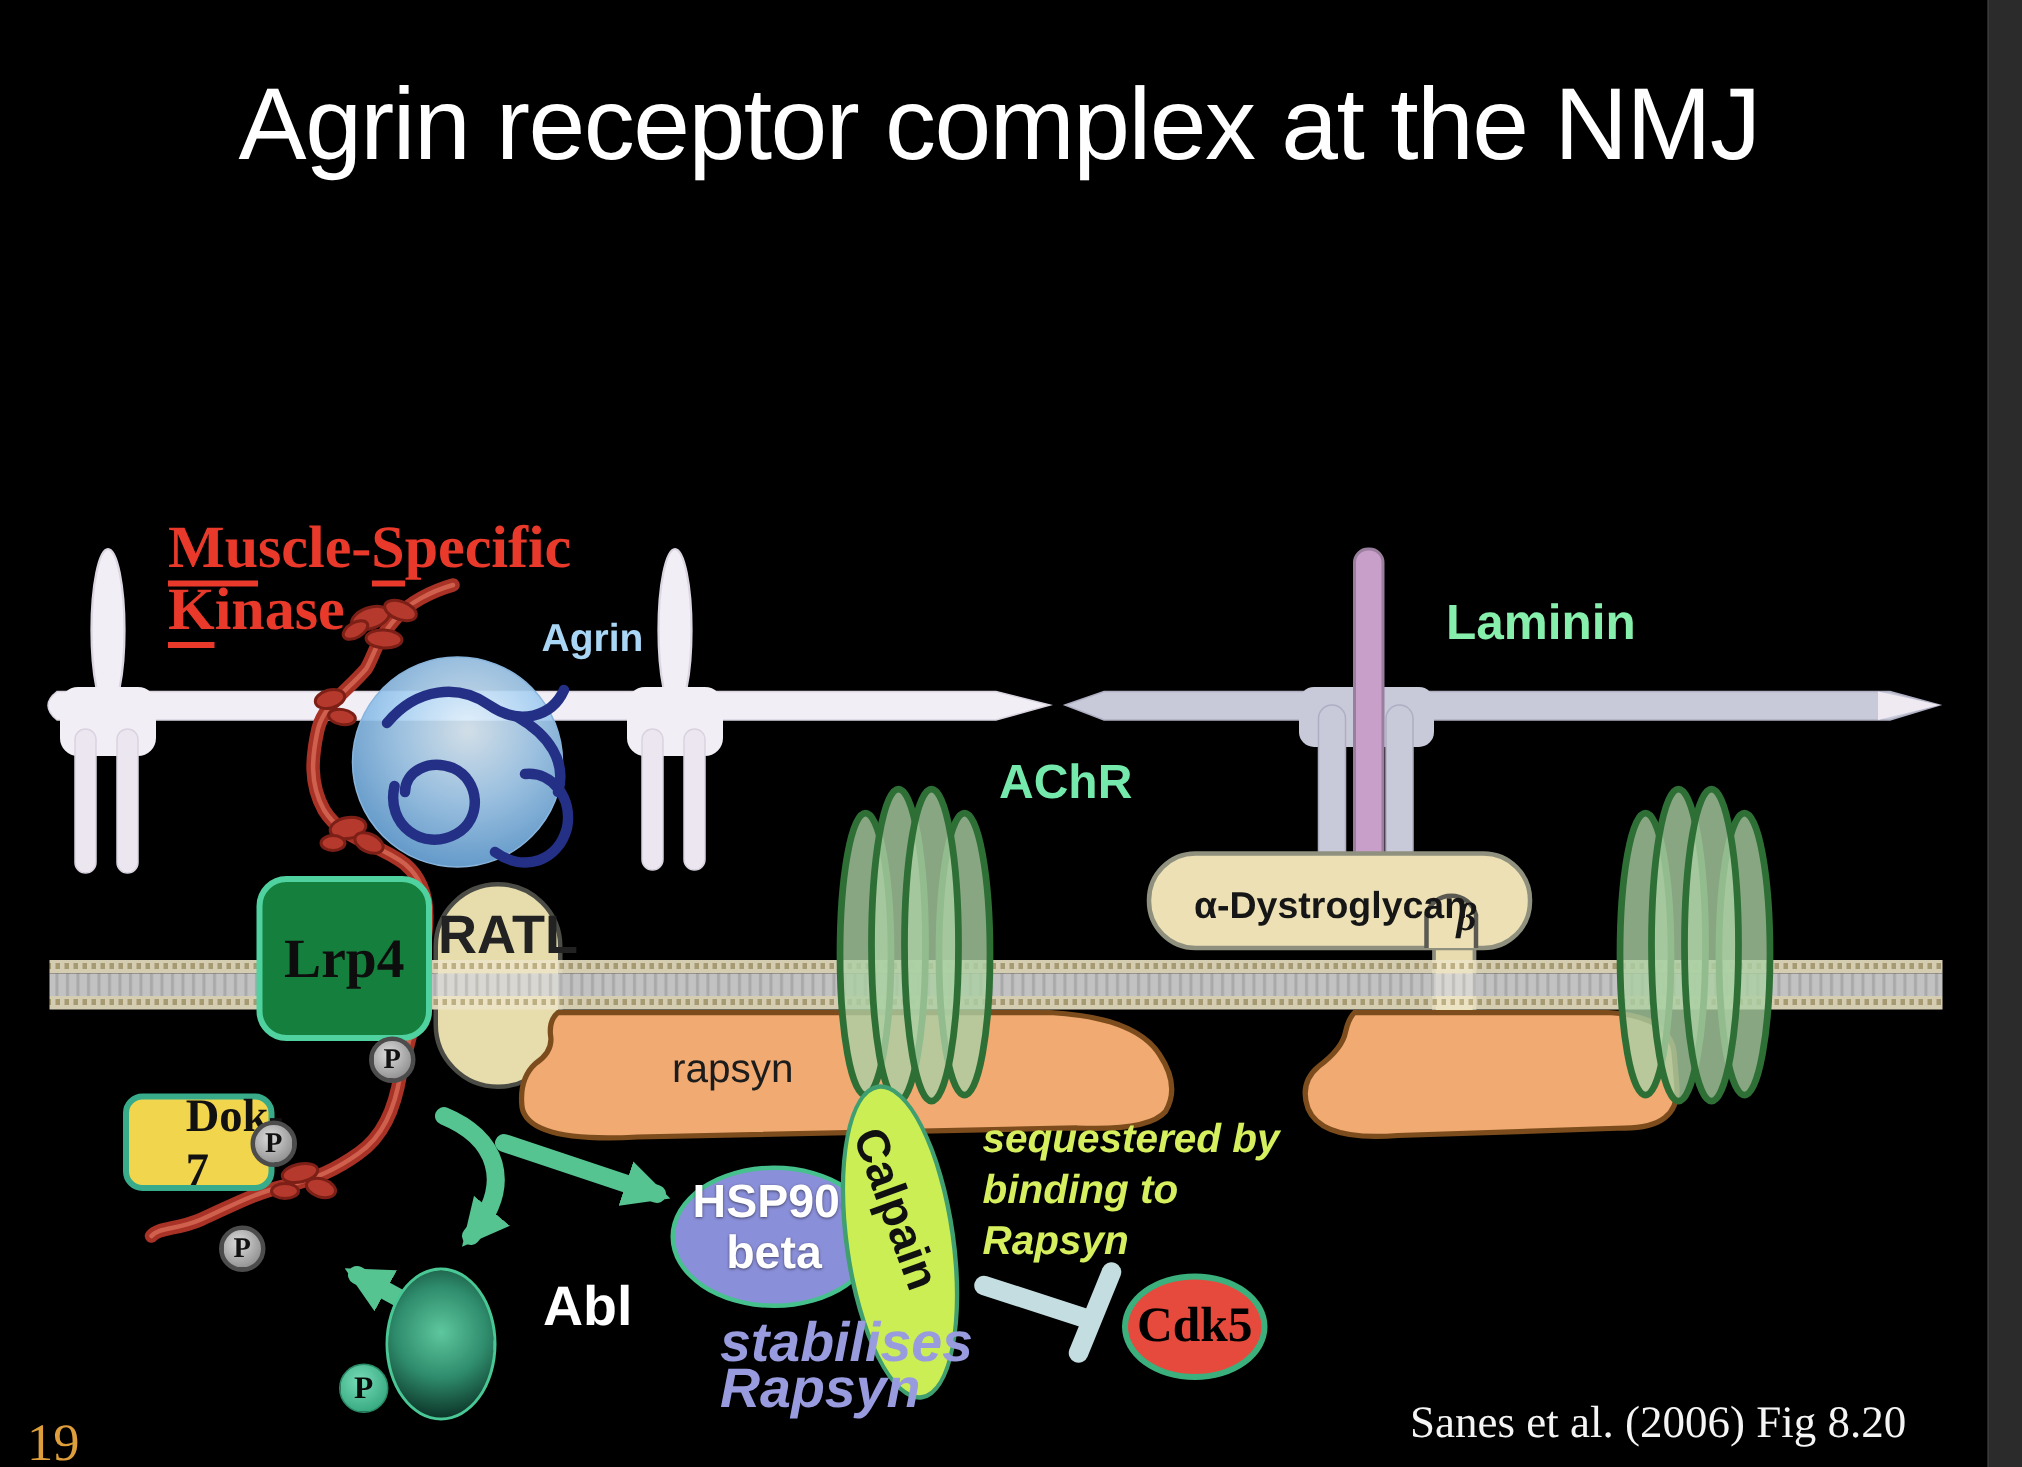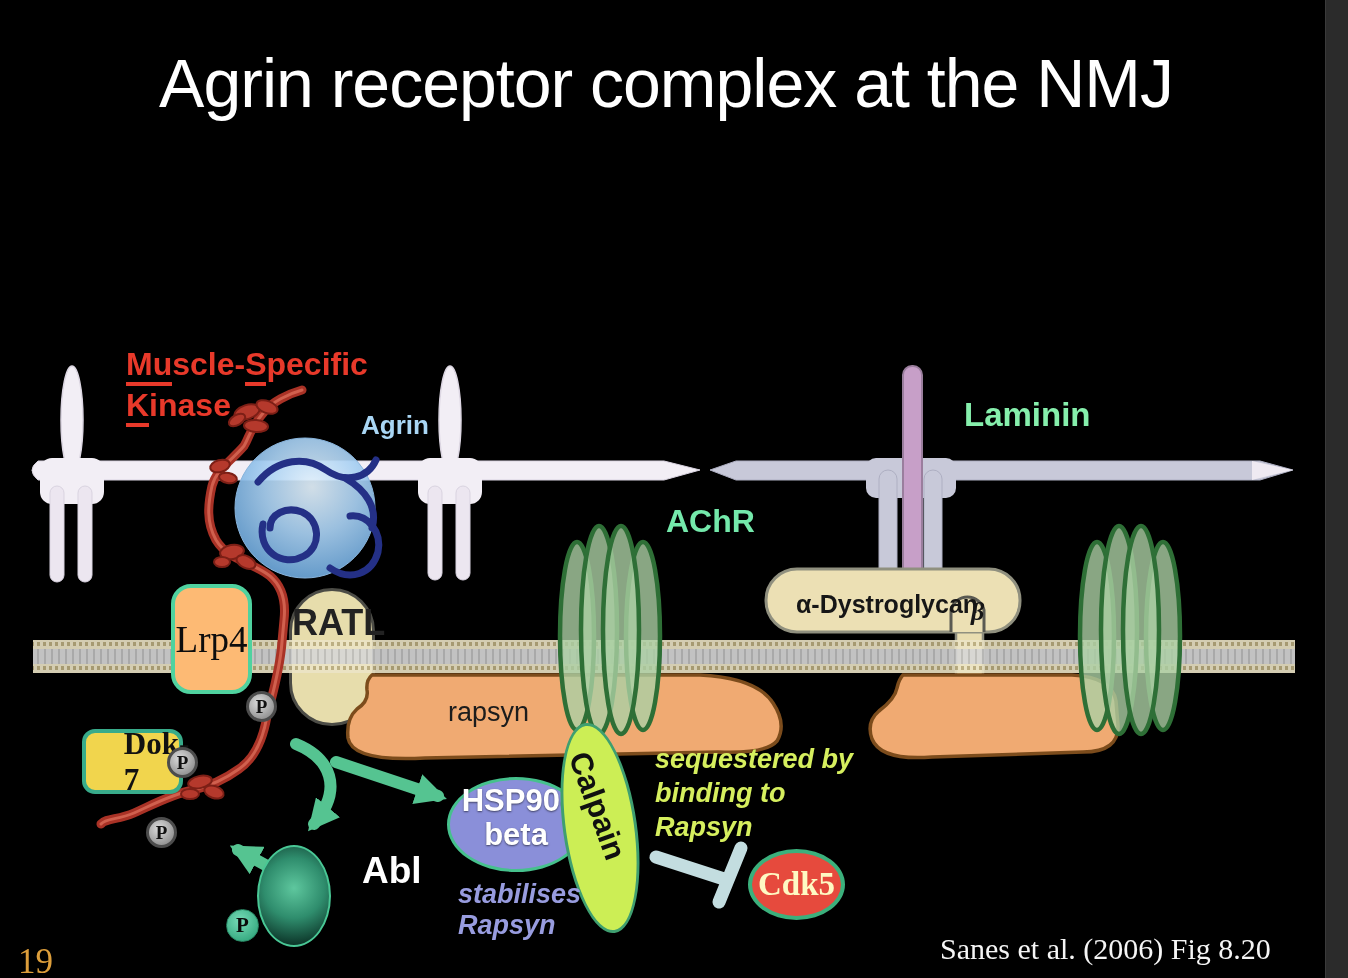--- a/index.html
+++ b/index.html
@@ -10,39 +10,39 @@
   
   .ratl{z-index:0;} .diagram{z-index:1;}
   .chip{z-index:2;} .midlabel{z-index:2;}
   .calpain{z-index:3;} .calpain-label{z-index:4;}
   .toplabel{z-index:5;padding-left:12px;} .edge-strip{z-index:6;}
 
   .title{left:0;right:28px;top:44px;text-align:center;color:#fff;
          font-size:68px;font-weight:400;letter-spacing:-1px;}
 
   
-  .musk{left:114px;top:344px;color:#e8392a;font-size:32px;font-weight:700;line-height:41px;}
+  .musk{left:100px;top:344px;color:#e8392a;font-size:40px;font-weight:700;line-height:41px;font-family:Liberation Serif, serif;}
   .musk .u{border-bottom:4px solid currentColor;}
   .agrin-label{left:349px;top:410px;color:#a9d6f4;font-size:26px;font-weight:700;}
   .laminin-label{left:952px;top:396px;color:#86efac;font-size:33px;font-weight:700;}
   .achr-label{left:654px;top:503px;color:#74e9ab;font-size:32px;font-weight:700;}
   .dystro-label{left:784px;top:590px;color:#161616;font-size:25px;font-weight:700;}
   .beta-label{left:959px;top:597px;color:#161616;font-size:26px;font-weight:700;
               font-style:italic;font-family:"Liberation Serif",serif;}
   .rapsyn-label{left:436px;top:697px;color:#1c1c1c;font-size:27px;font-weight:500;}
   .abl-label{left:330px;top:850px;color:#ffffff;font-size:37px;font-weight:700;margin-left:20px;}
 
   
   .ratl{left:289px;top:588px;width:86px;height:138px;background:#e7ddac;
         border:3px solid #4c4c46;border-radius:43px;box-sizing:border-box;
         text-align:center;padding-top:11px;font-size:36px;font-weight:700;color:#222;}
-  .lrp4{left:171px;top:584px;width:81px;height:110px;background:#fdba74;
+  .lrp4{left:171px;top:584px;width:117px;height:110px;background:#15803d;
         border:4px solid #4fd29f;border-radius:20px;box-sizing:border-box;
         display:flex;align-items:center;justify-content:center;
-        font-family:"Liberation Serif",serif;font-size:37px;font-weight:400;color:#0d0d0d;}
+        font-family:"Liberation Serif",serif;font-size:37px;font-weight:700;color:#0d0d0d;}
   .dok7{left:82px;top:729px;width:101px;height:65px;background:#f1d54d;
         border:4px solid #38ab8a;border-radius:13px;box-sizing:border-box;
         display:flex;align-items:center;justify-content:center;
         font-family:Liberation Serif, serif;font-size:31px;font-weight:700;color:#111;padding-left:48px;}
   .pc{width:31px;height:31px;border-radius:50%;box-sizing:border-box;
       background:radial-gradient(circle at 40% 35%,#dcdcdc,#949494 75%);
       border:3px solid #4c4c4c;display:flex;align-items:center;justify-content:center;
       font-family:"Liberation Serif",serif;font-size:19px;font-weight:700;color:#111;}
   .pc1{left:246px;top:691px;} .pc2{left:167px;top:747px;} .pc3{left:146px;top:817px;}
   .p-teal{left:226px;top:909px;width:33px;height:33px;border-radius:50%;box-sizing:border-box;
@@ -58,26 +58,26 @@
          font-size:31px;font-weight:700;line-height:34px;text-shadow:0 1px 2px rgba(0,0,0,.55);}
   .hsp90-label span{display:block;}
   .calpain{left:563px;top:722px;width:74px;height:212px;border-radius:50%;
          background:#ccee55;border:3px solid #3f9f70;box-sizing:border-box;
          transform:rotate(-8deg);}
   .calpain-label{left:537px;top:788px;width:120px;text-align:center;
          transform:rotate(70deg);font-size:31px;font-weight:700;color:#101010;}
   .cdk5{left:748px;top:849px;width:97px;height:71px;border-radius:50%;
         background:#e64a3d;border:4px solid #3bb07c;box-sizing:border-box;
         display:flex;align-items:center;justify-content:center;
-        font-family:"Liberation Serif",serif;font-size:33px;font-weight:700;color:#fef9c3;}
+        font-family:"Liberation Serif",serif;font-size:33px;font-weight:700;color:#000000;}
 
   .seq-note{left:643px;top:742px;color:#d6ef5e;font-size:27px;font-weight:700;
             font-style:italic;line-height:34px;}
   .seq-note span{display:block;}
-  .stab-note{left:446px;top:879px;color:#989cdf;font-size:27px;font-weight:700;
+  .stab-note{left:468px;top:879px;color:#989cdf;font-size:37px;font-weight:700;
             font-style:italic;line-height:31px;}
   .stab-note span{display:block;}
   .citation{left:928px;top:932px;color:#f5f5f5;font-size:30px;
             font-family:"Liberation Serif",serif;}
   .page-num{left:6px;top:942px;color:#dd9e3b;font-size:35px;
             font-family:"Liberation Serif",serif;}
   .edge-strip{right:0;top:0;bottom:0;width:22px;background:#2b2b2b;border-left:1px solid #3a3a3a;}
   .diagram{left:0;top:0;}
 </style>
 </head>

